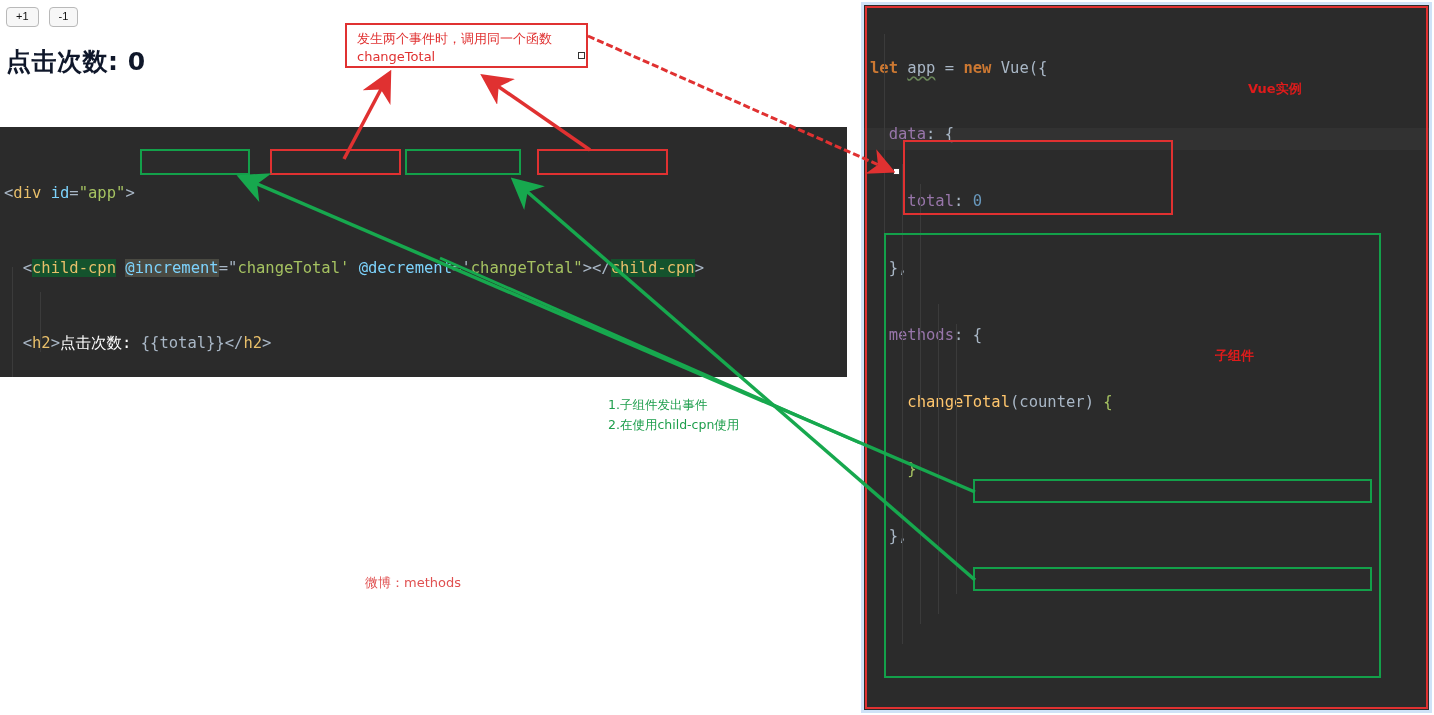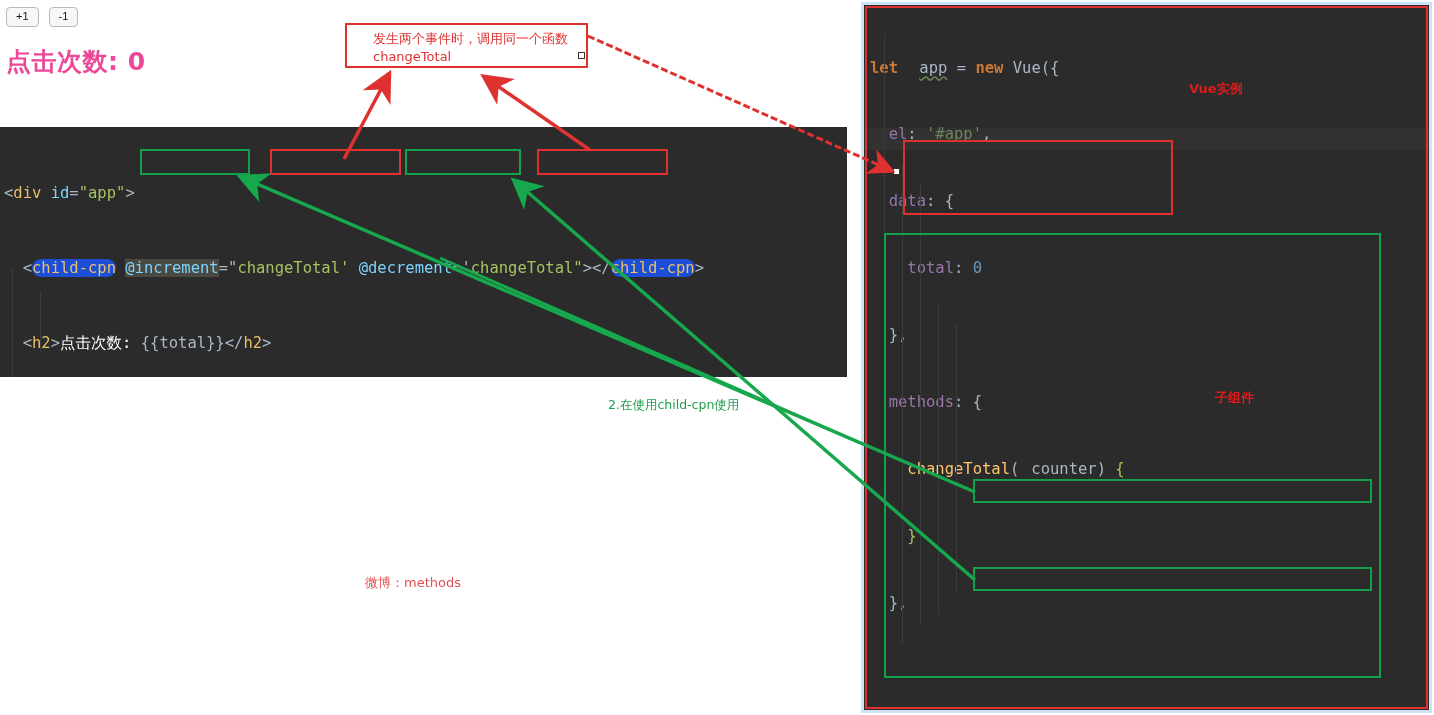--- a/index.html
+++ b/index.html
@@ -16,21 +16,21 @@
   .demo-buttons{position:absolute;left:6px;top:7px;display:flex;gap:10px;}
   .demo-btn{
     font-family:"Liberation Sans","DejaVu Sans",sans-serif;
     font-size:11px;line-height:1;
     padding:3px 9px 4px 9px;
     border:1px solid #b9b9b9;border-radius:4px;
     background:#f7f7f7;color:#111;cursor:pointer;
   }
   .demo-count{
     position:absolute;left:6px;top:45px;
-    font-size:25px;font-weight:bold;color:#ec4899;
+    font-size:25px;font-weight:bold;color:#0f172a;
     font-family:"DejaVu Sans","Liberation Sans",sans-serif;
     letter-spacing:.5px;white-space:nowrap;
   }
 
   
   .code-left{
     position:absolute;left:0px;top:127px;width:847px;height:250px;
     background:#2b2b2b;
     font-family:"DejaVu Sans Mono","Liberation Mono",monospace;
     font-size:15.5px;line-height:25px;
@@ -61,38 +61,38 @@
 
   
   .t-tag{color:#e8bf6a;}
   .t-attr{color:#7dd3fc;}
   .t-str{color:#a5c261;}
   .t-plain{color:#a9b7c6;}
   .t-cn{color:#ffffff;}
   .t-key{color:#cc7832;font-weight:bold;}
   .t-fn{color:#ffc66d;}
   .t-num{color:#6897bb;}
-  .t-ident{color:#a9b7c6;margin-left:12px;}
+  .t-ident{color:#a9b7c6;}
   .t-field{color:#9876aa;}
   .t-strg{color:#6a8759;}
-  .hl-tag{background:#1d4ed8;border-radius:9px;}
+  .hl-tag{background:#14532d;}
   .hl-attr{background:#4a4a42;}
   .t-wavy{text-decoration:underline;text-decoration-style:wavy;text-decoration-color:#6a8759;text-underline-offset:3px;}
   .t-uline{text-decoration-color:#8a8a8a;text-underline-offset:3px;}
   .cur-line{position:absolute;background:#323232;}
 
   
   .abox{position:absolute;box-sizing:border-box;pointer-events:none;}
   .abox.red{border:2px solid #e03131;}
   .abox.green{border:2px solid #13a04a;}
 
   .note-red{
     position:absolute;left:345px;top:23px;width:243px;height:45px;
     border:2px solid #e03131;background:#ffffff;box-sizing:border-box;
-    padding:4px 8px 0 26px;
+    padding:4px 8px 0 10px;
   }
   .note-red .l1{
     color:#e03131;font-size:13px;line-height:19px;white-space:nowrap;
     font-family:"DejaVu Sans","Liberation Sans",sans-serif;
   }
   .note-red .l2{
     color:#e03131;font-size:13px;line-height:18px;white-space:nowrap;
     font-family:"DejaVu Sans","Liberation Sans",sans-serif;
   }
 
@@ -102,29 +102,28 @@
     font-family:"DejaVu Sans","Liberation Sans",sans-serif;
   }
 
   .note-weibo{
     position:absolute;left:365px;top:574px;
     color:#e05050;font-size:13px;white-space:nowrap;
     font-family:"DejaVu Sans","Liberation Sans",sans-serif;
   }
 
   .lbl-vue{
-    position:absolute;left:1189px;top:80px;
+    position:absolute;left:1248px;top:80px;
     color:#e01b1b;font-size:13px;font-weight:bold;white-space:nowrap;
     font-family:"DejaVu Sans","Liberation Sans",sans-serif;
   }
   .lbl-child{
     position:absolute;left:1215px;top:347px;
     color:#e01b1b;font-size:13px;font-weight:bold;white-space:nowrap;
     font-family:"DejaVu Sans","Liberation Sans",sans-serif;
-    margin-top:42px;
   }
 
   svg.overlay{position:absolute;left:0;top:0;width:1434px;height:715px;pointer-events:none;}
 
   .handle{
     position:absolute;width:7px;height:7px;border:1px solid #333;background:#fff;box-sizing:border-box;
   }
 </style>
 </head>
 <body>
@@ -150,21 +149,20 @@
     
     
     <div class="guide" style="left:12px;top:140px;height:110px;"></div>
     <div class="guide" style="left:40px;top:165px;height:60px;"></div>
   </div>
 
   <div class="code-right">
     <div class="cur-line" style="left:0;top:124px;width:568px;height:22px;"></div>
     <div class="inner">
       <div class="ln"><span class="t-key">let</span> <span class="t-ident t-wavy">app</span> <span class="t-plain">=</span> <span class="t-key">new</span> <span class="t-plain">Vue({</span></div>
-      <div class="ln">  <span class="t-field">el</span><span class="t-plain">: </span><span class="t-strg">'#app'</span><span class="t-plain">,</span></div>
       <div class="ln">  <span class="t-field">data</span><span class="t-plain">: {</span></div>
       <div class="ln">    <span class="t-field">total</span><span class="t-plain">: </span><span class="t-num">0</span></div>
       <div class="ln">  <span class="t-plain">},</span></div>
       <div class="ln">  <span class="t-field">methods</span><span class="t-plain">: {</span></div>
       <div class="ln">    <span class="t-fn">changeTotal</span><span class="t-plain">(</span><span class="t-ident t-uline">counter</span><span class="t-plain">) </span><span class="t-str">{</span></div>
       <div class="ln">    <span class="t-str">}</span></div>
       <div class="ln">  <span class="t-plain">},</span></div>
       
       
       
@@ -208,20 +206,21 @@
   <div class="abox green" style="left:973px;top:567px;width:399px;height:24px;"></div>
 
   <div class="note-red">
     <div class="l1">发生两个事件时，调用同一个函数</div>
     <div class="l2">changeTotal</div>
   </div>
   <div class="handle" style="left:578px;top:52px;"></div>
   <div class="handle" style="left:893px;top:168px;"></div>
 
   <div class="note-green">
+    <div>1.子组件发出事件</div>
     <div>2.在使用child-cpn使用</div>
   </div>
 
   <div class="note-weibo">微博：methods</div>
   <div class="lbl-vue">Vue实例</div>
   <div class="lbl-child">子组件</div>
 
   <svg class="overlay" viewBox="0 0 1434 715">
     <defs>
       <marker id="ar-red" markerWidth="9" markerHeight="9" refX="7" refY="4.5" orient="auto">

